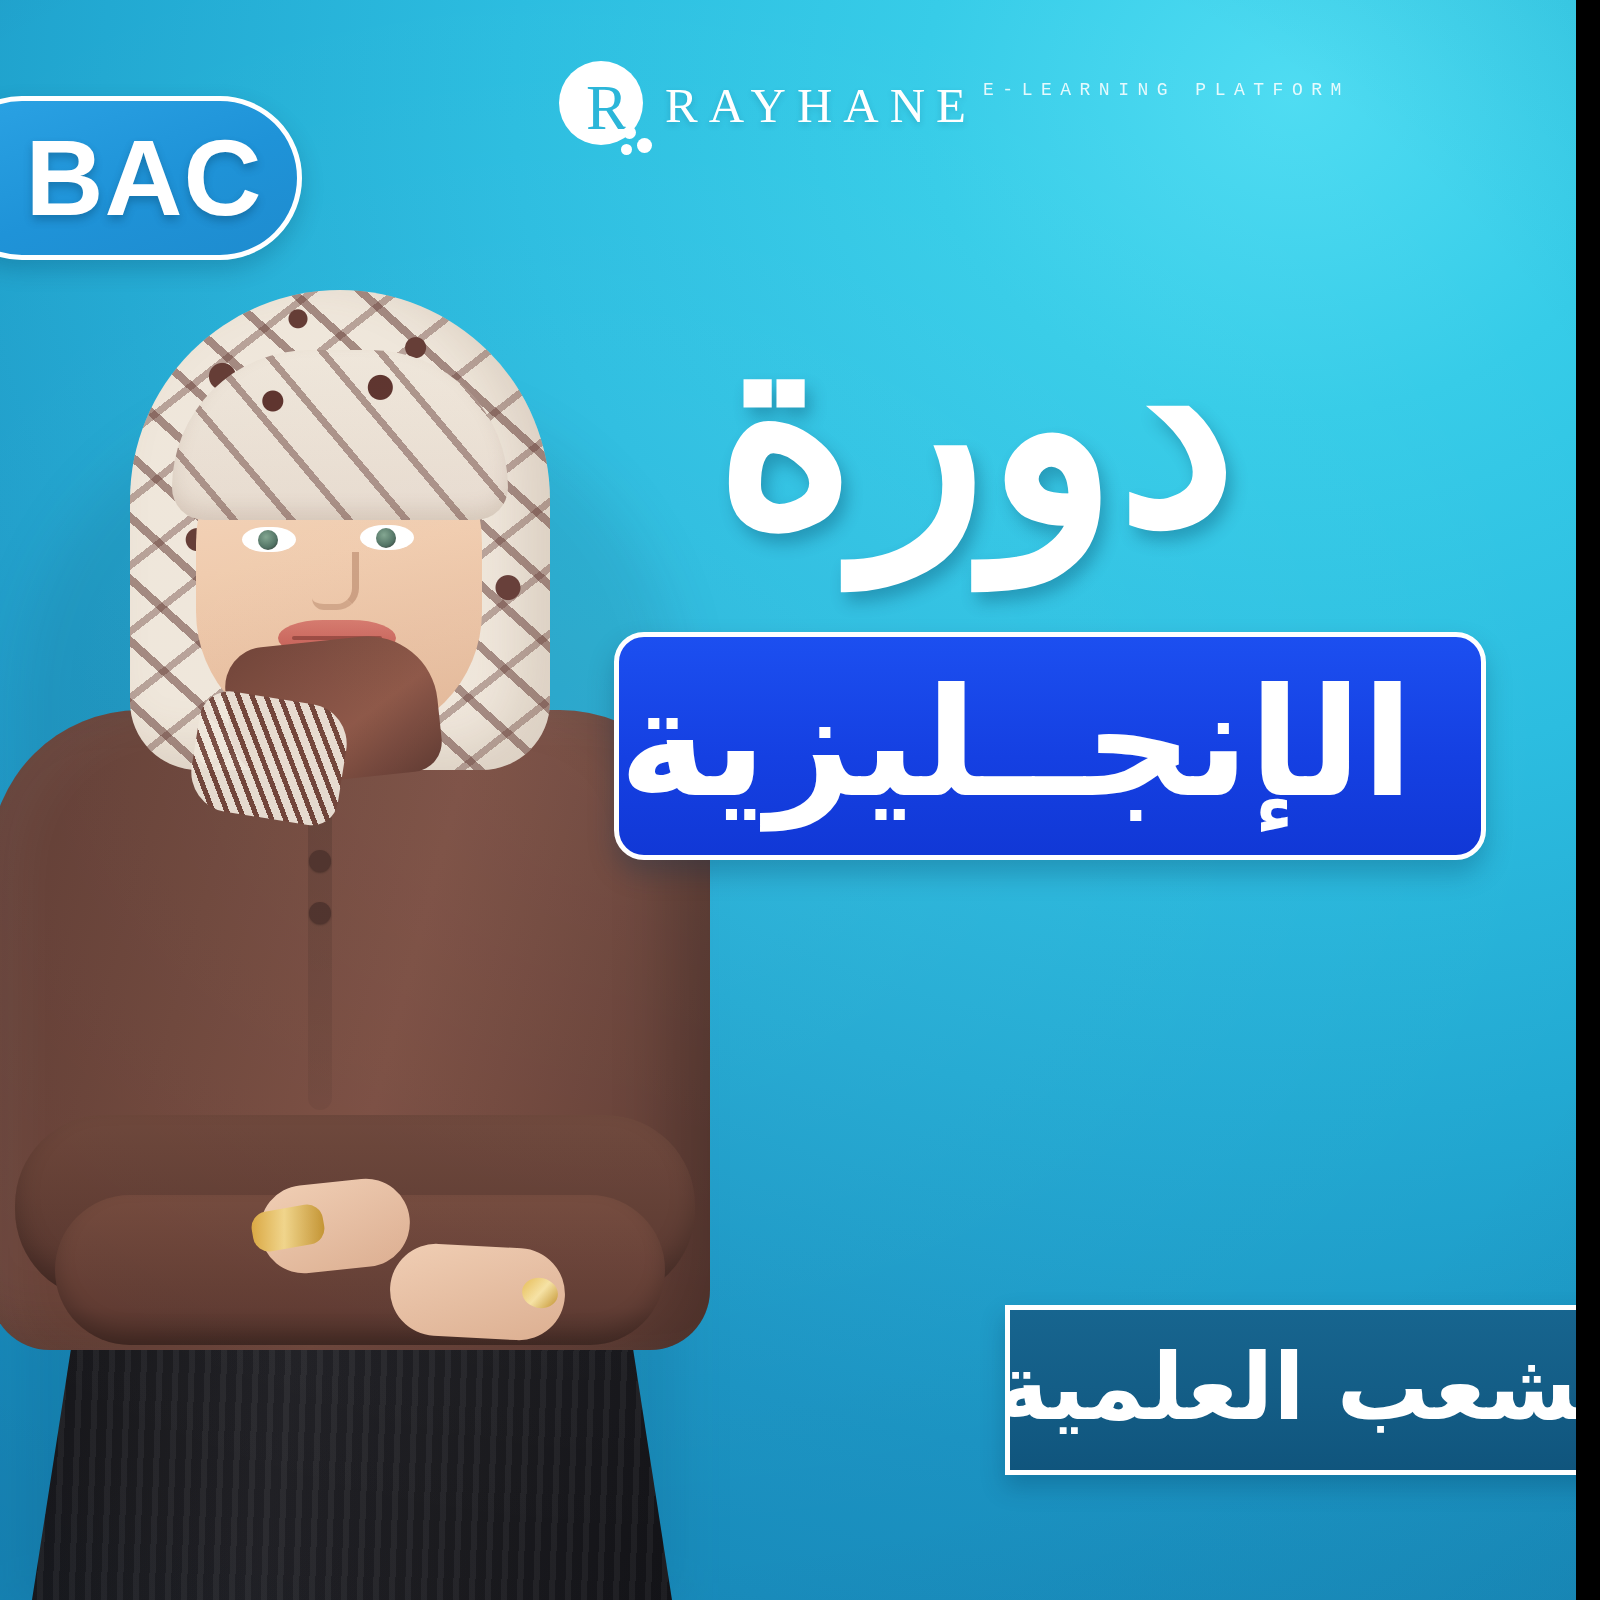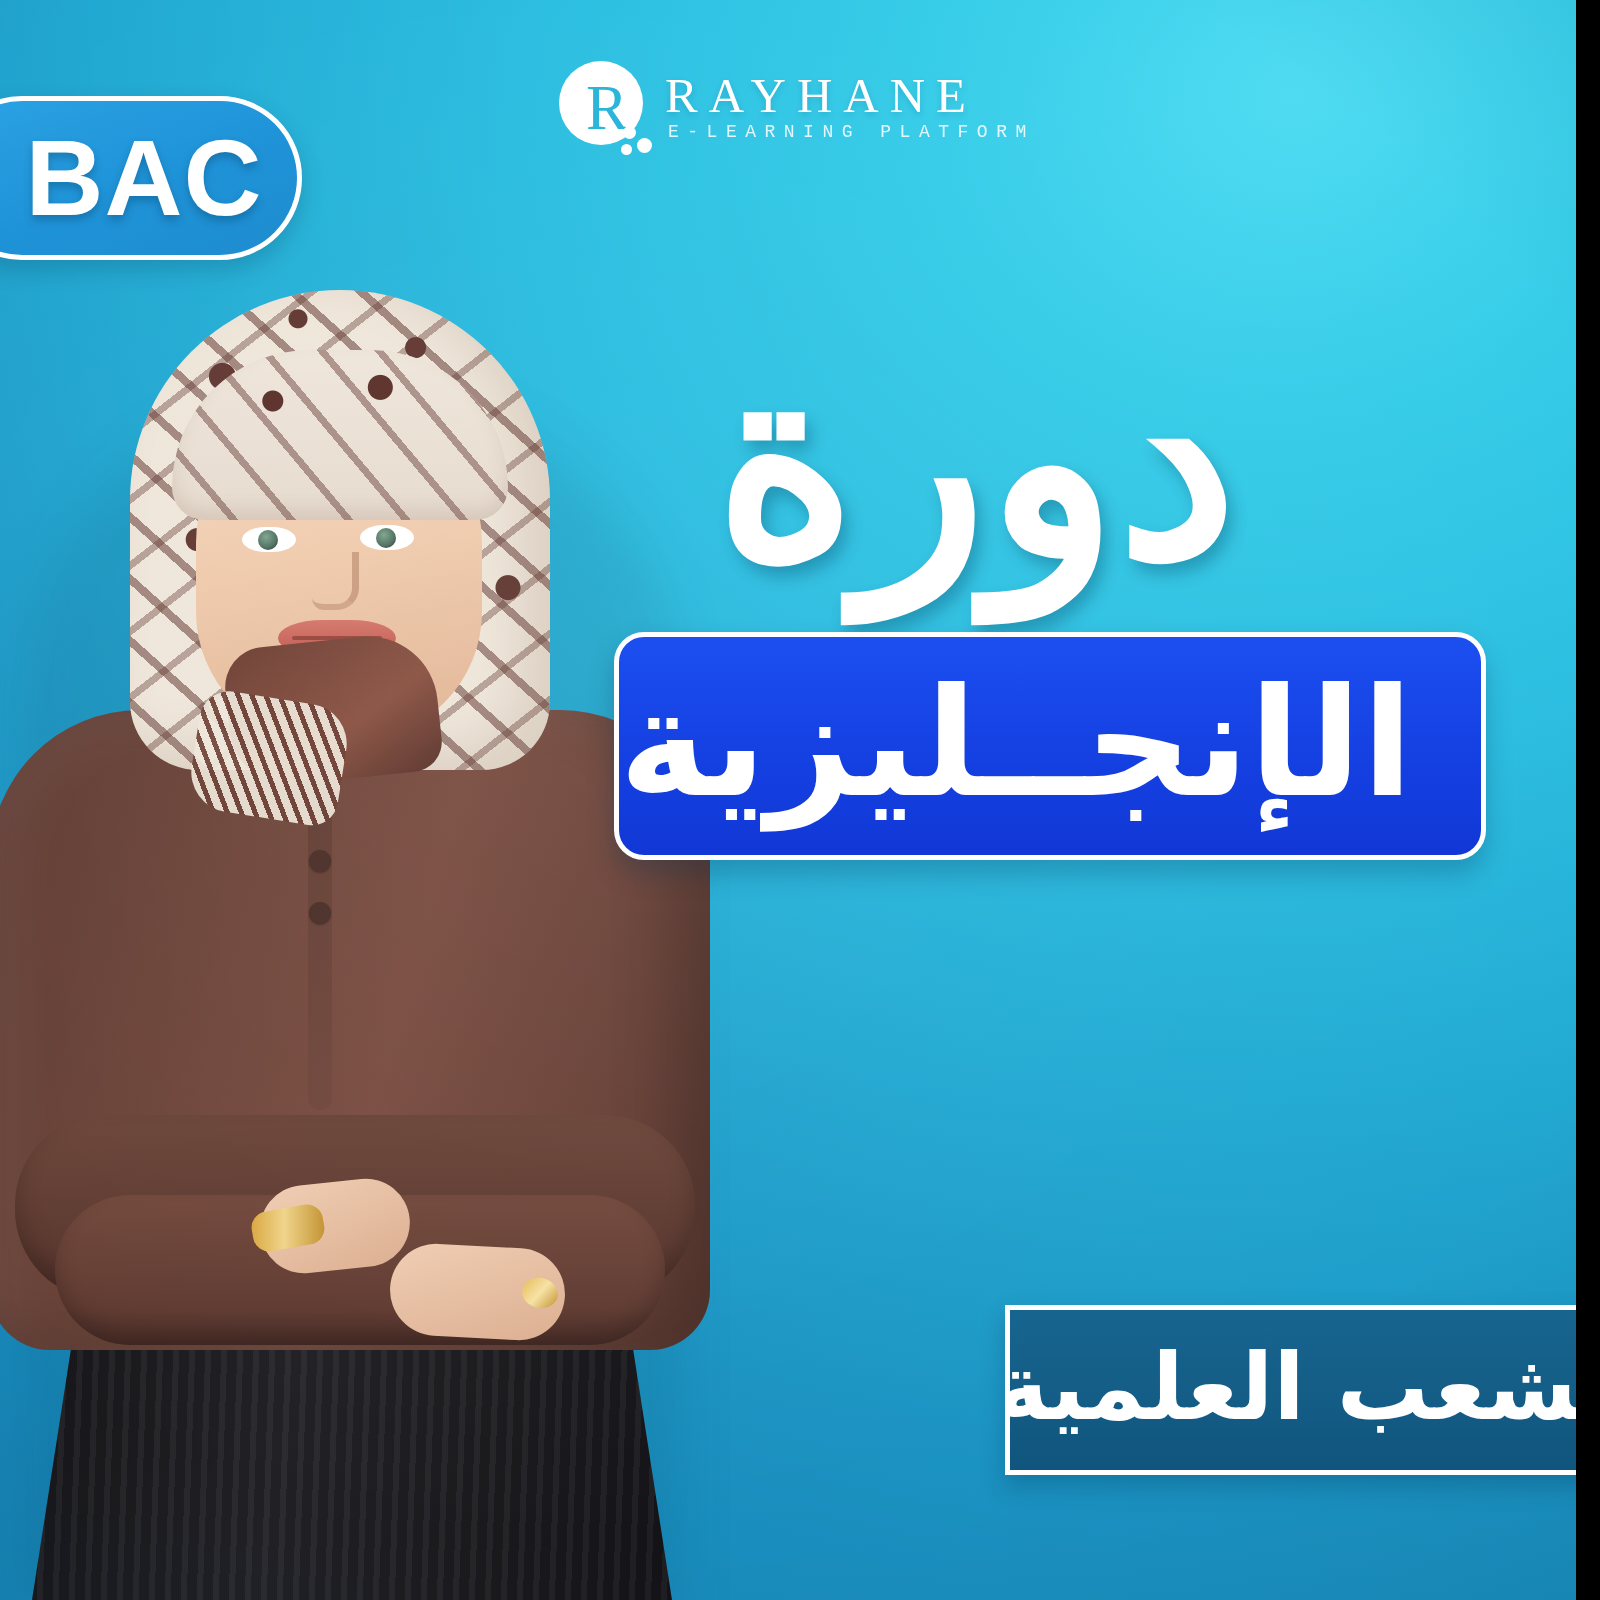--- a/index.html
+++ b/index.html
@@ -86,21 +86,21 @@
     font-weight: normal;
   }
   .brand-mark .dot {
     position: absolute;
     border-radius: 50%;
     background: #ffffff;
   }
   .brand-mark .dot.d1 { width: 13px; height: 13px; left: 68px; top: 68px; }
   .brand-mark .dot.d2 { width: 15px; height: 15px; left: 82px; top: 80px; }
   .brand-mark .dot.d3 { width: 11px; height: 11px; left: 66px; top: 86px; }
-  .brand-text { display: flex; flex-direction: column; gap: 3px; justify-content: flex-end; }
+  .brand-text { display: flex; flex-direction: row; gap: 3px; justify-content: flex-end; }
   .brand-name {
     font-family: "Liberation Serif", "DejaVu Serif", serif;
     font-size: 49px;
     color: #ffffff;
     letter-spacing: 11px;
     line-height: 1.02;
     text-shadow: 0 3px 6px rgba(0,60,90,0.18);
   }
   .brand-sub {
     font-family: Liberation Mono, monospace;
@@ -113,28 +113,27 @@
 
   
   .headline {
     position: absolute;
     right: 250px;
     top: 278px;
     width: 700px;
     text-align: center;
     direction: rtl;
     color: #ffffff;
-    font-family: Liberation Serif, serif;
+    font-family: Liberation Sans, sans-serif;
     font-weight: bold;
     font-size: 270px;
     line-height: 1.12;
     letter-spacing: -2px;
     text-shadow: 6px 10px 16px rgba(0, 55, 85, 0.30);
     white-space: nowrap;
-    margin-top: 35px;
   }
 
   
   .subject-banner {
     position: absolute;
     left: 614px;
     top: 632px;
     width: 872px;
     height: 228px;
     box-sizing: border-box;

